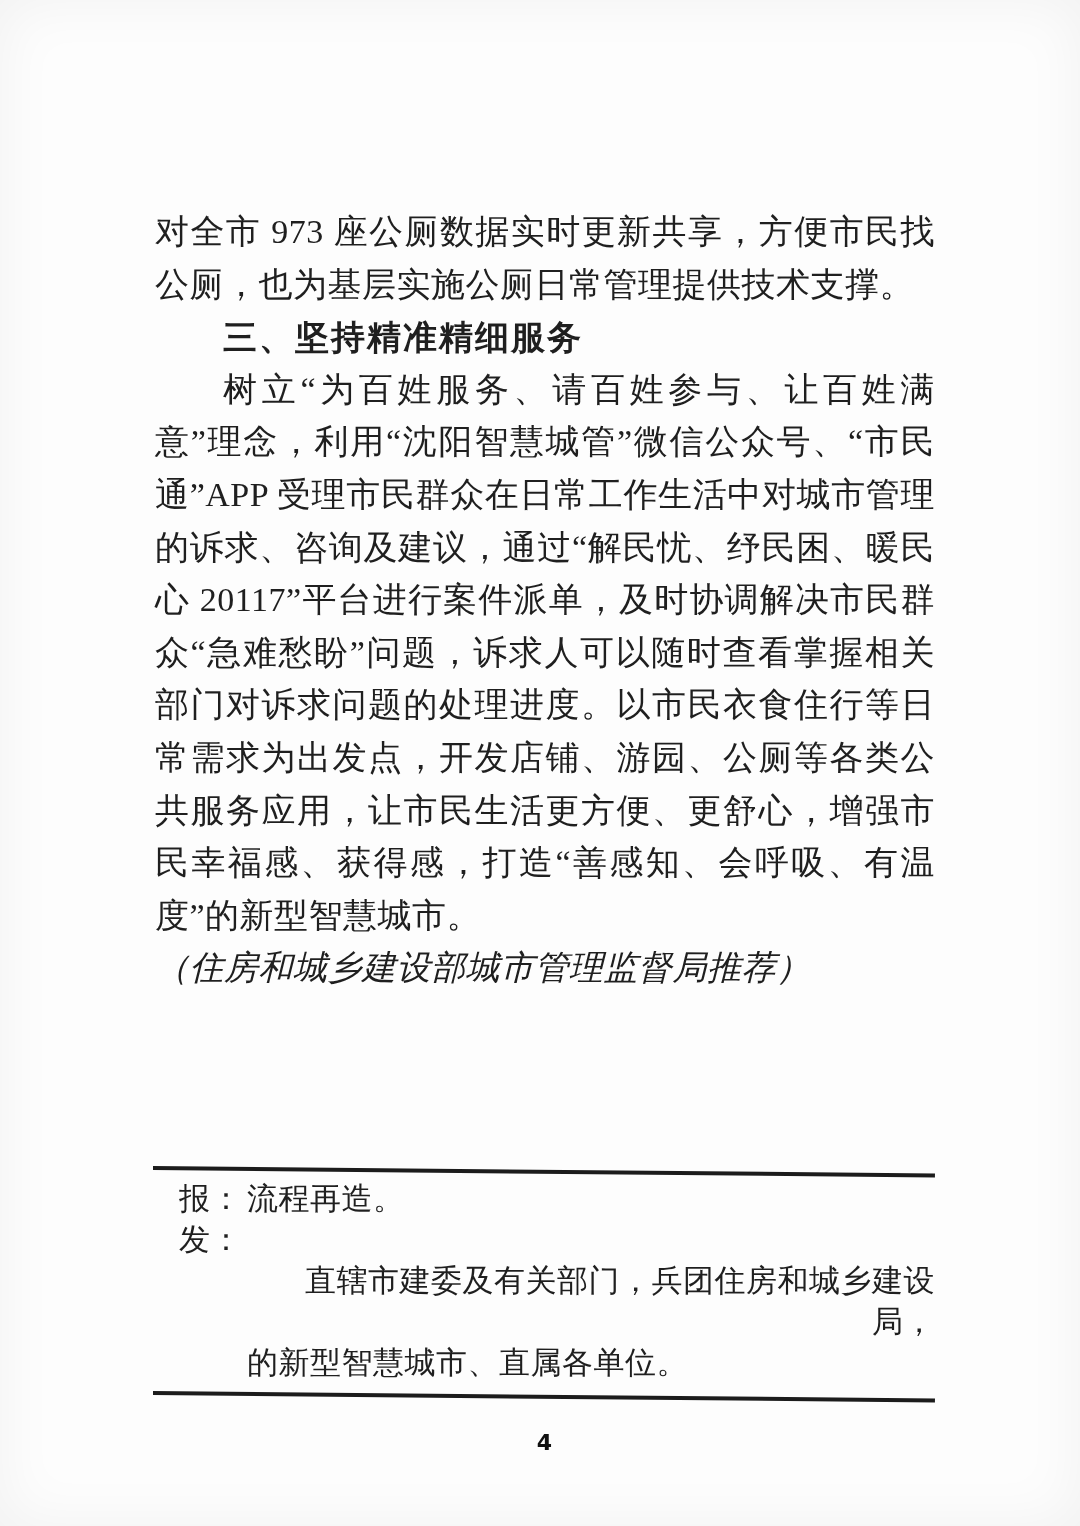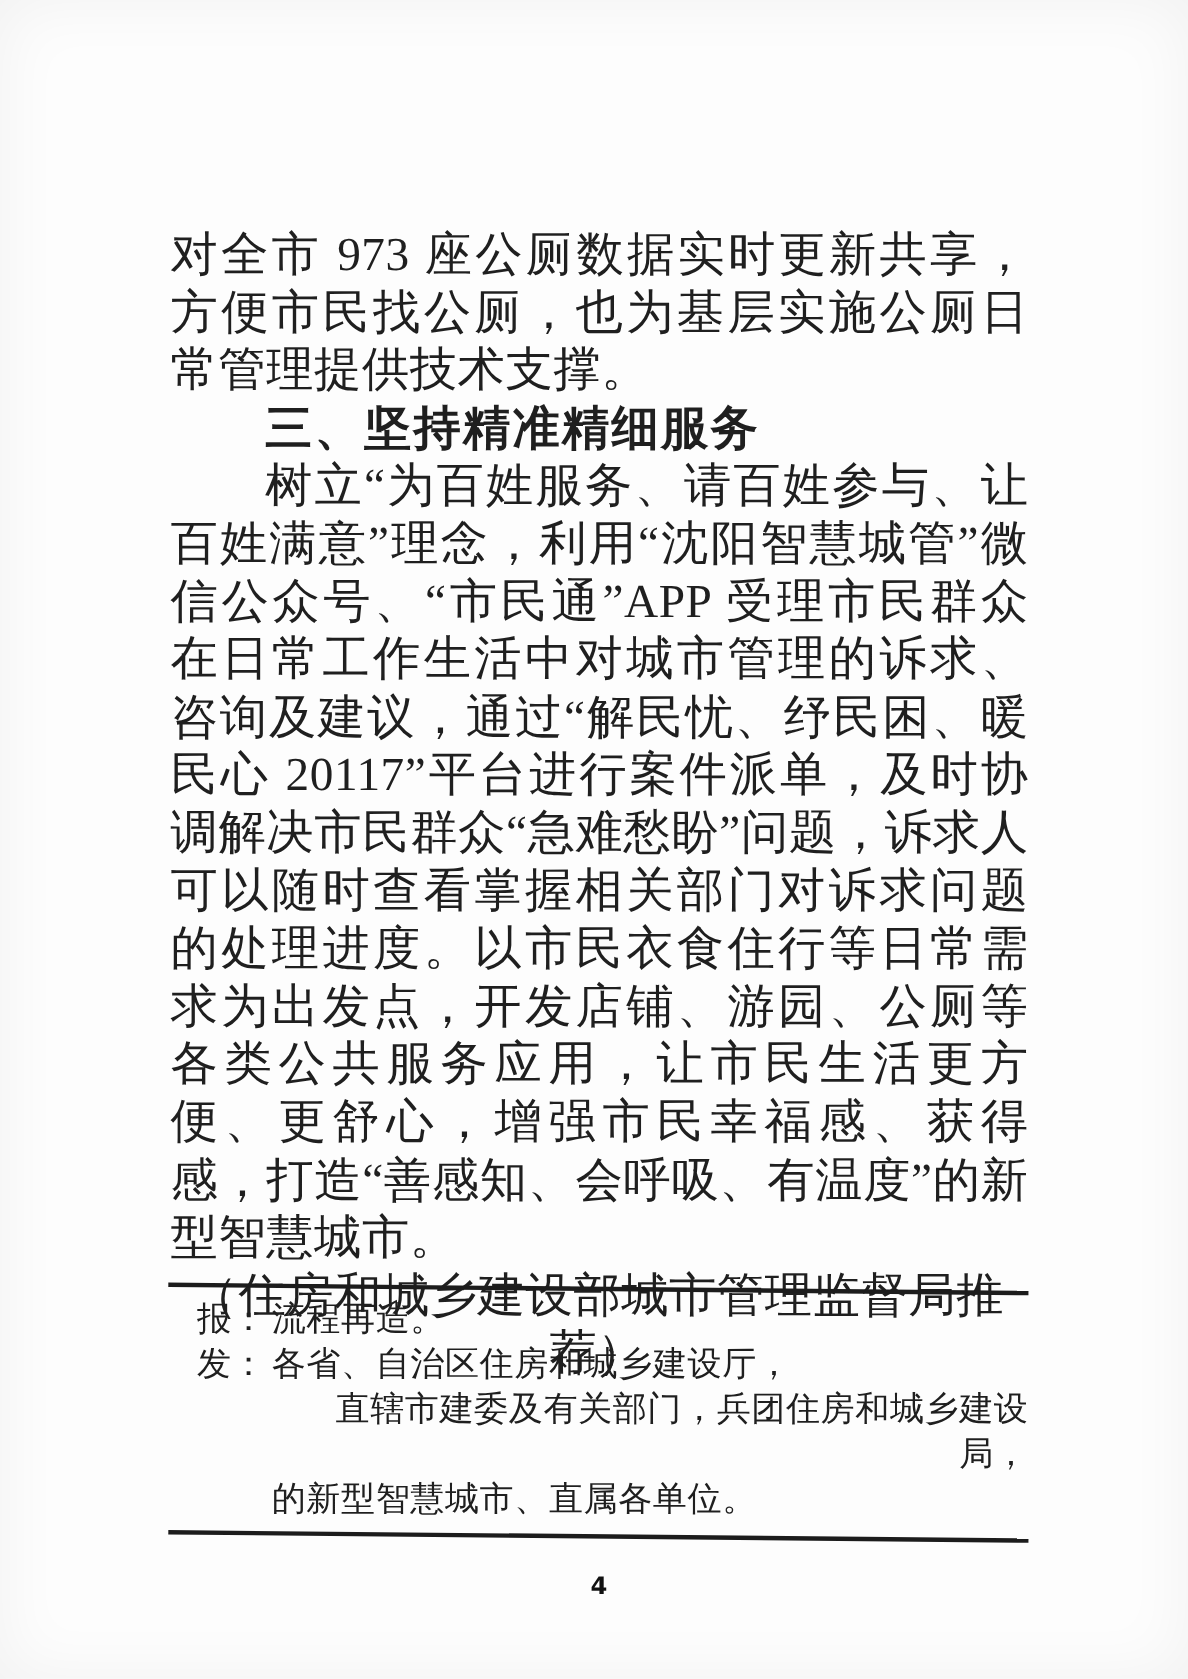--- a/index.html
+++ b/index.html
@@ -12,35 +12,36 @@
     position: relative;
     width: 1080px; height: 1526px;
     background: #fdfdfd;
     color: #1f1f1f;
     overflow: hidden;
     box-shadow: inset 0 0 60px rgba(0,0,0,0.05);
   }
   .main-text {
     position: absolute;
     left: 155px; top: 206px; width: 780px;
-    font-size: 43px;
+    font-size: 34px;
     line-height: 52.6px;
     text-align: justify;
     letter-spacing: 0.5px;
   }
   .main-text p { margin: 0; }
   .p-indent { text-indent: 2em; }
   .heading {
     font-weight: 700;
     text-indent: 2em;
     font-family: "Liberation Sans", "DejaVu Sans", sans-serif;
     letter-spacing: 2px;
   }
   .attribution {
-    text-align: center;
+    text-align: left;
+    font-style: italic;
     margin-top: 16px;
     padding-right: 4px;
   }
   .dist {
     position: absolute;
     left: 153px; top: 1166px; width: 782px;
     font-size: 31px;
     line-height: 41px;
     letter-spacing: 0.5px;
   }
@@ -81,21 +82,20 @@
   <div class="dist">
     <div class="rule rule-top"></div>
 
     <div class="dist-row">
       <span class="dist-label">报：</span>
       <span class="dist-content">流程再造。</span>
     </div>
 
     <div class="dist-row">
       <span class="dist-label">发：</span>
-      <span class="dist-content">各省、自治区住房和城乡建设厅，</span>
     </div>
 
     <div class="dist-row cont">
       <span class="dist-content">直辖市建委及有关部门，兵团住房和城乡建设局，</span>
     </div>
 
 
     <div class="dist-row cont">
       <span class="dist-content">的新型智慧城市、直属各单位。</span>
     </div>

